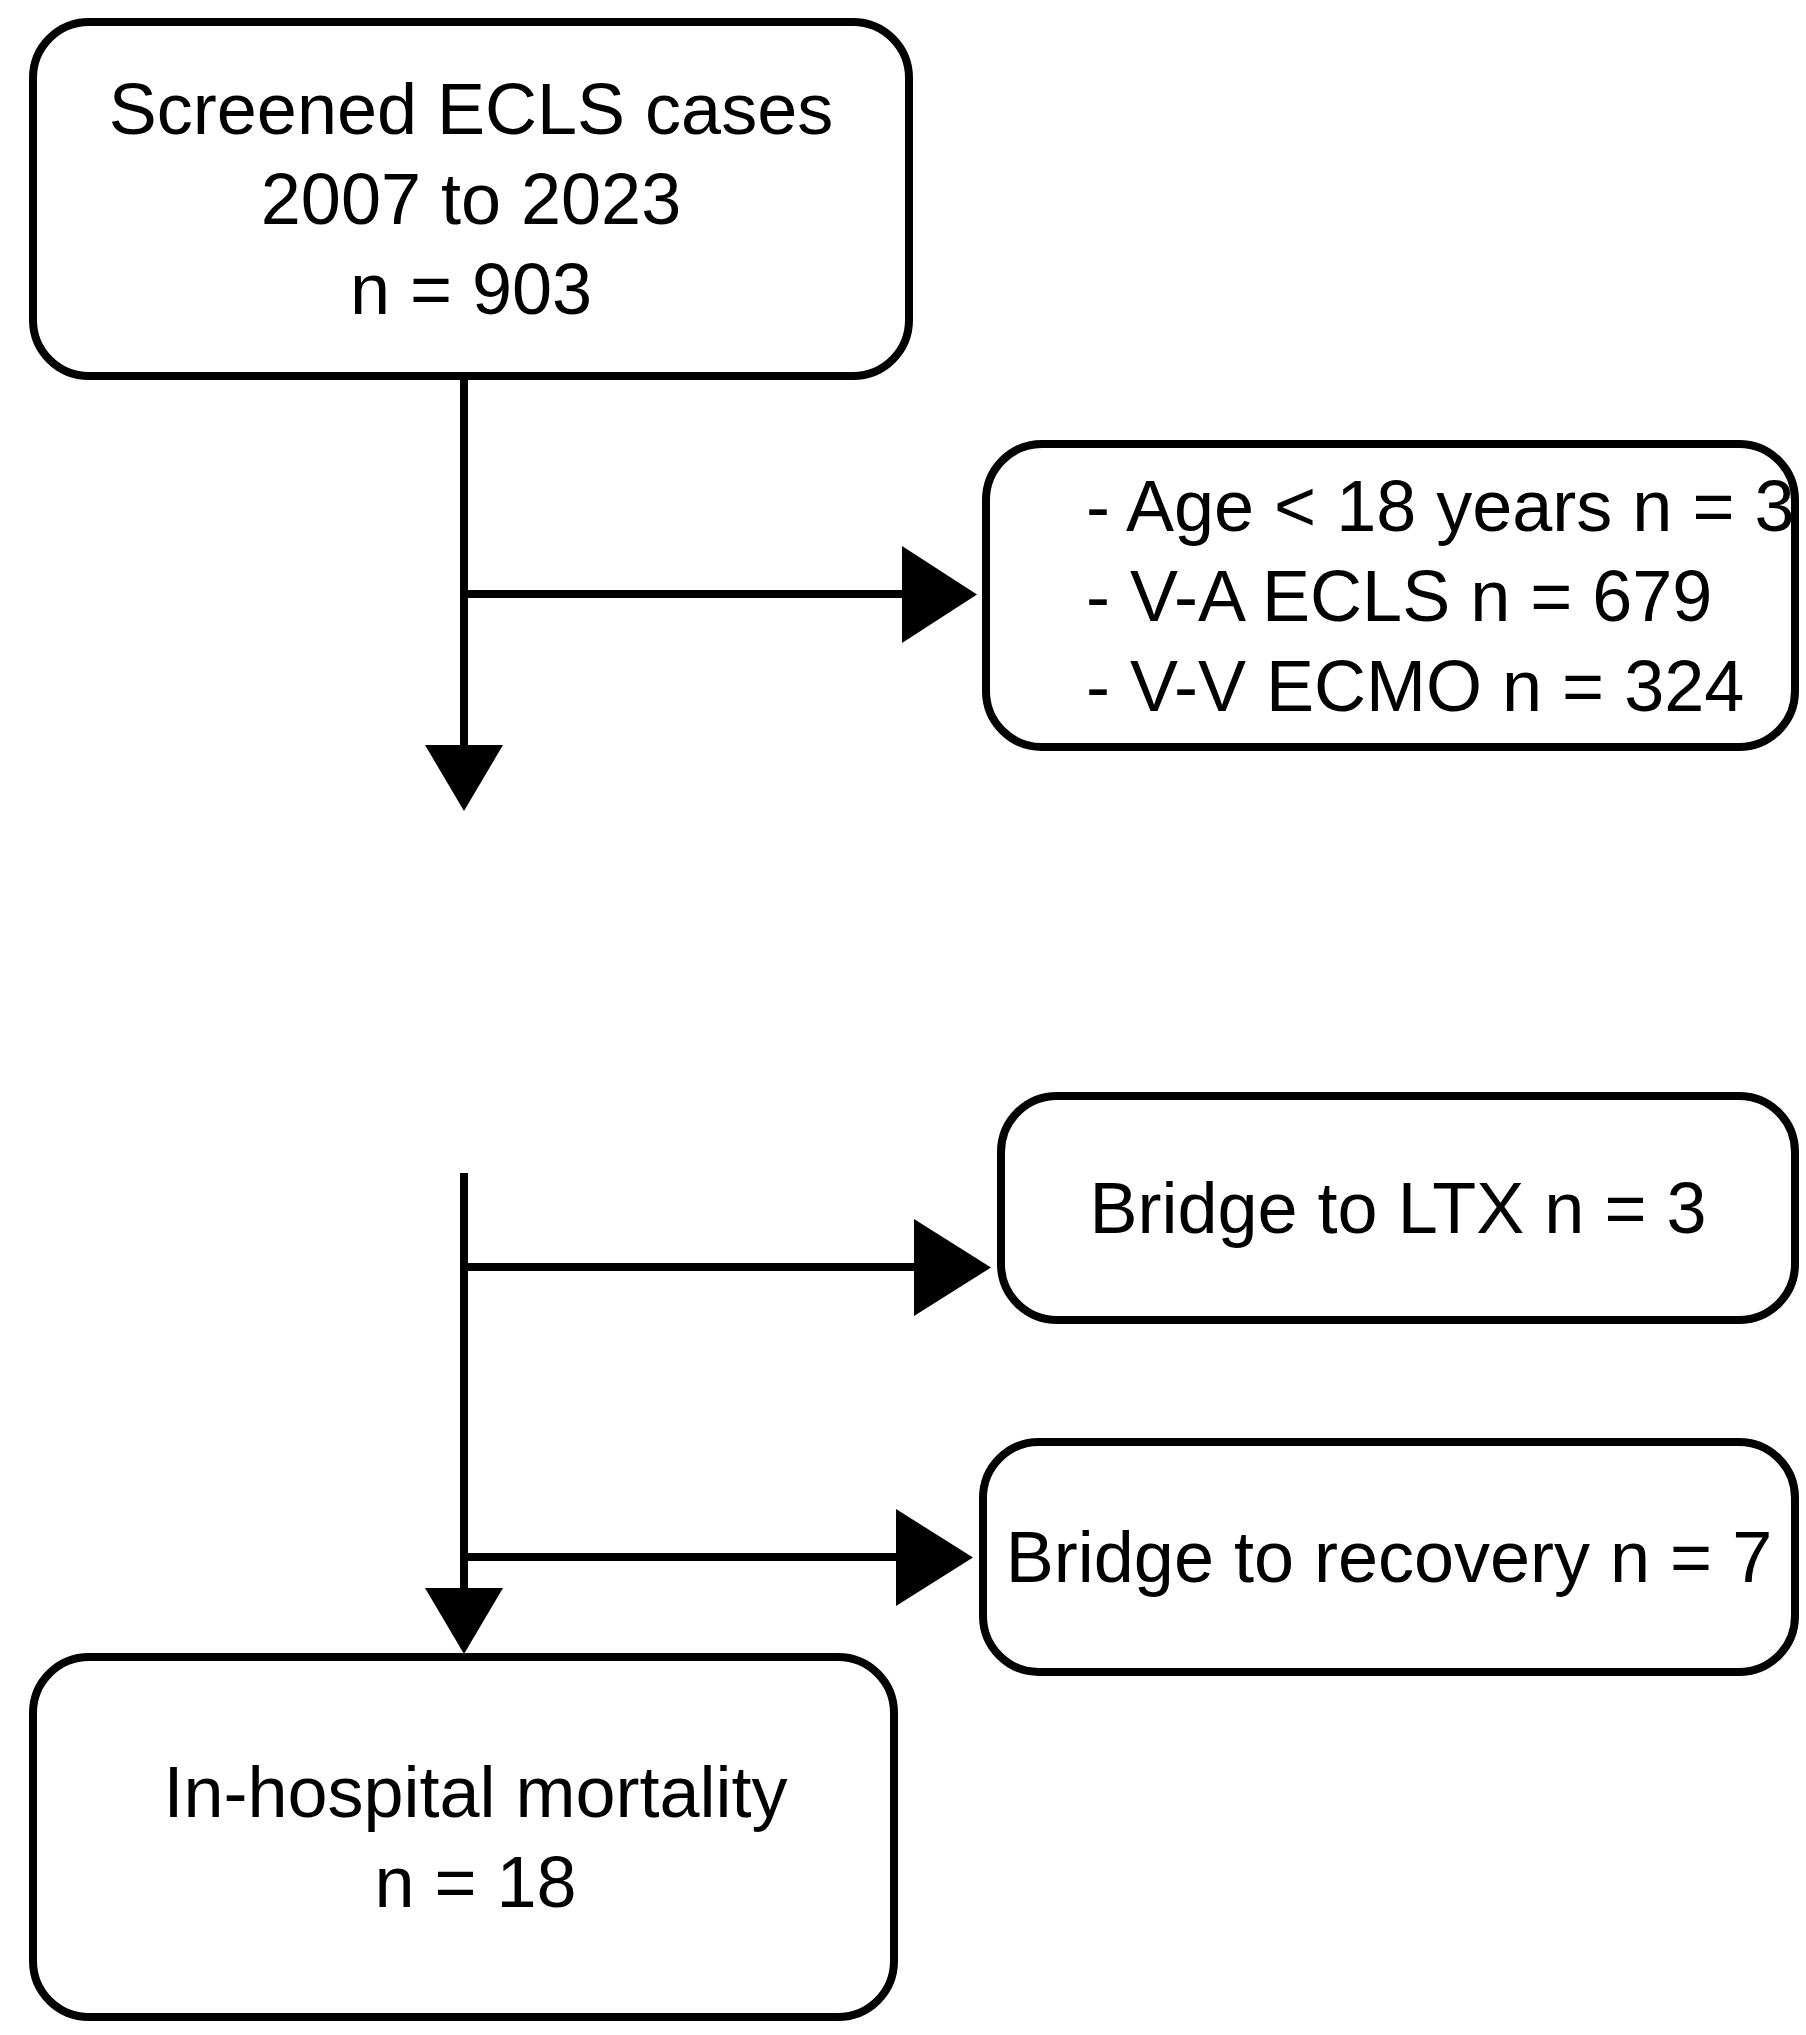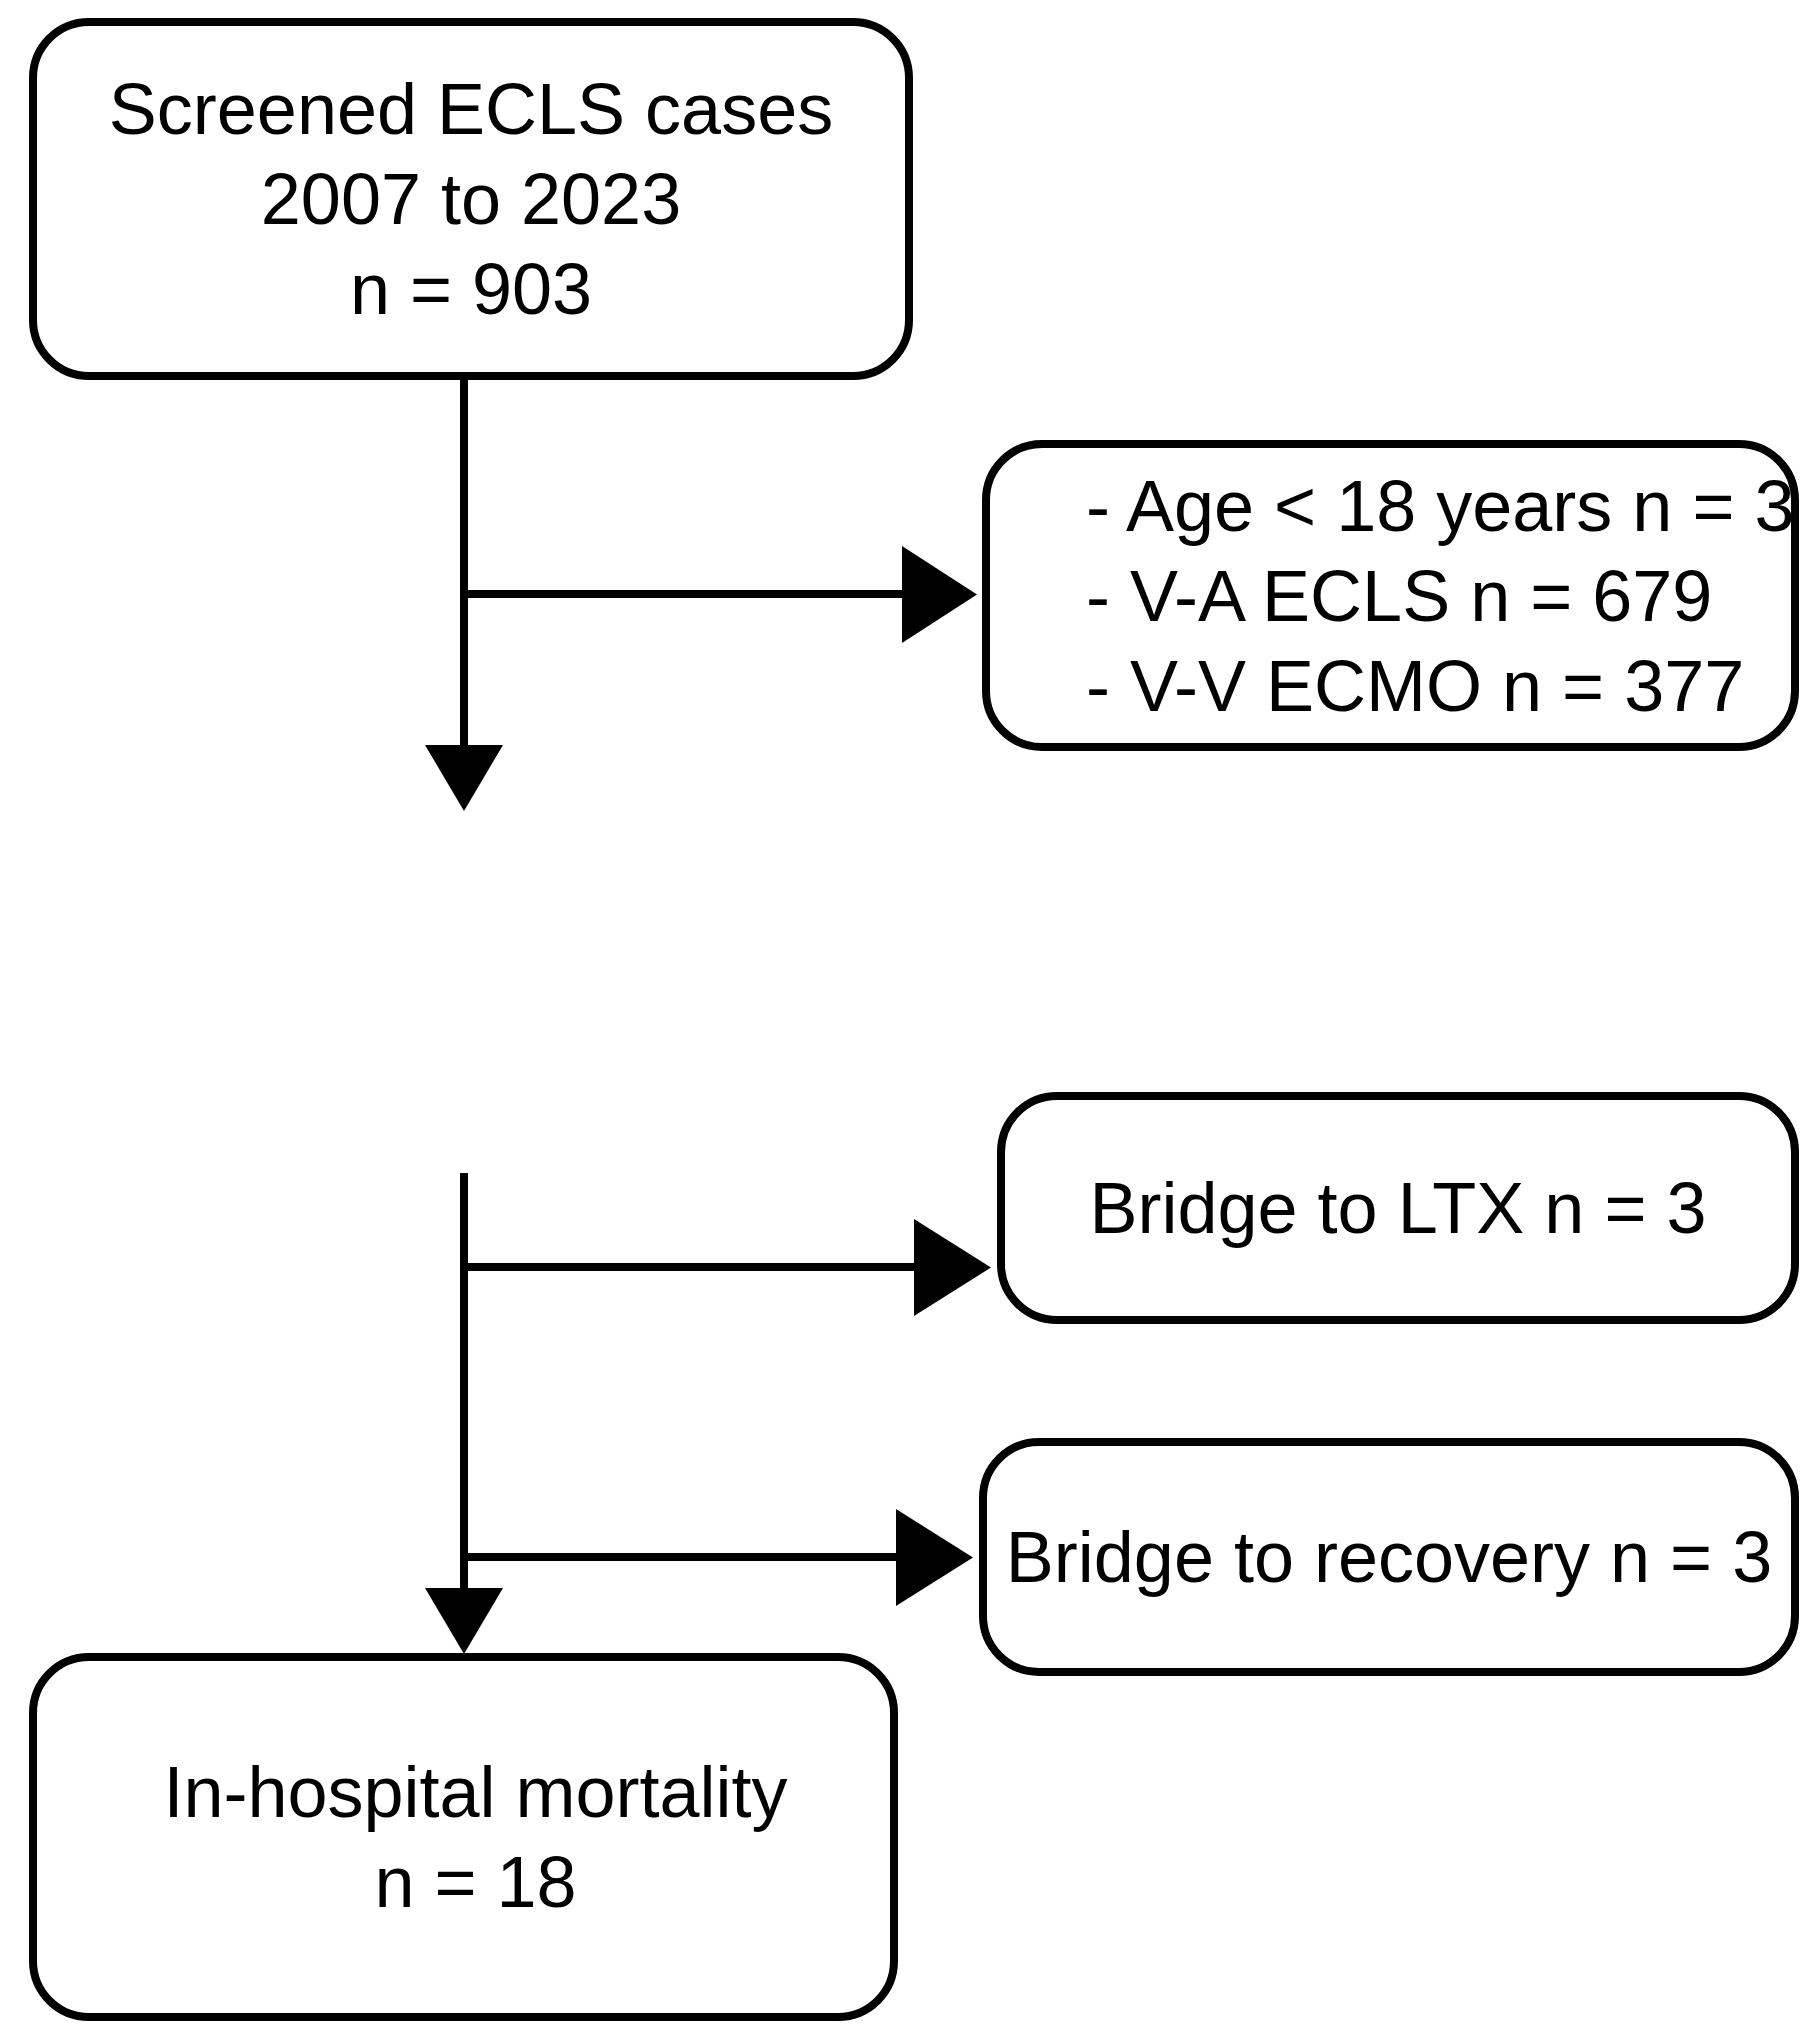--- a/index.html
+++ b/index.html
@@ -95,30 +95,30 @@
 
   <div class="box center" id="box-screened">
     <span class="bline">Screened ECLS cases</span>
     <span class="bline">2007 to 2023</span>
     <span class="bline">n = 903</span>
   </div>
 
   <div class="box" id="box-exclusions">
     <span class="bline">- Age &lt; 18 years n = 3</span>
     <span class="bline">- V-A ECLS n = 679</span>
-    <span class="bline">- V-V ECMO n = 377</span>
+    <span class="bline">- V-V ECMO n = 324</span>
   </div>
 
 
   <div class="box center" id="box-ltx">
     <span class="bline">Bridge to LTX n = 3</span>
   </div>
 
   <div class="box center" id="box-recovery">
-    <span class="bline">Bridge to recovery n = 3</span>
+    <span class="bline">Bridge to recovery n = 7</span>
   </div>
 
   <div class="box center" id="box-mortality">
     <span class="bline">In-hospital mortality</span>
     <span class="bline">n = 18</span>
   </div>
 
 </div>
 
 

